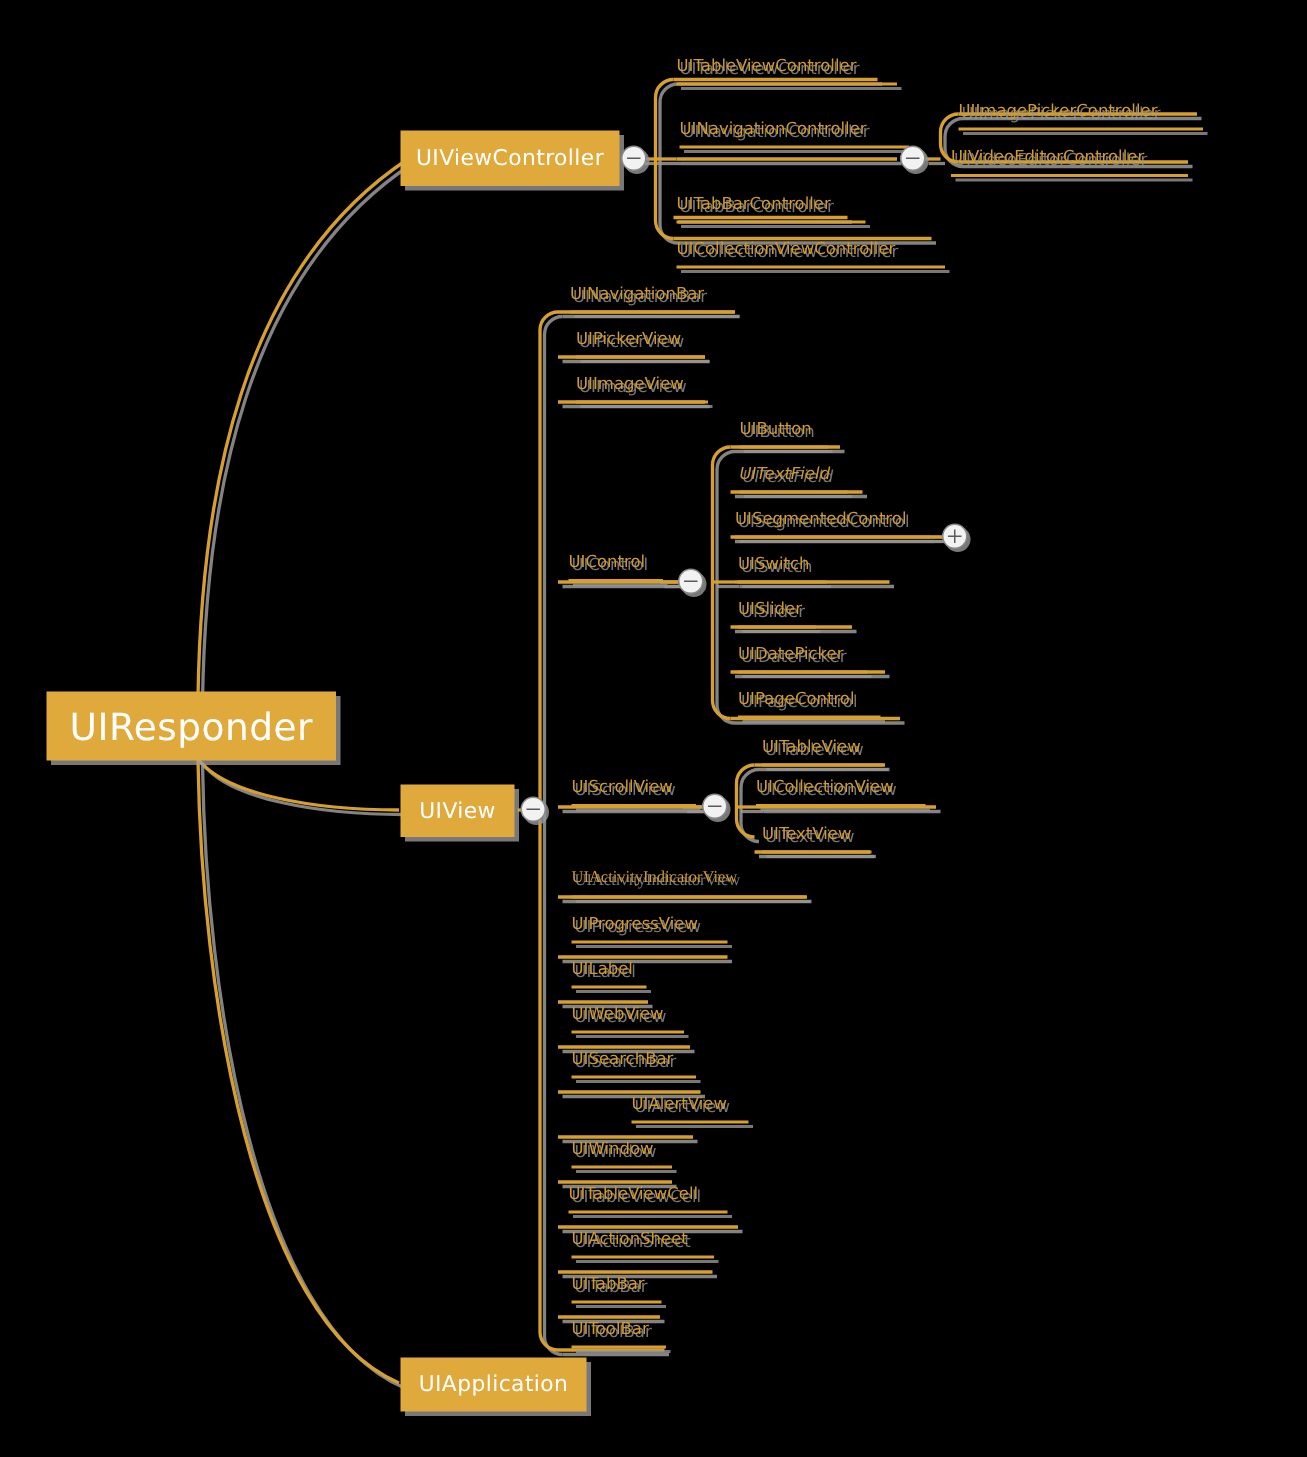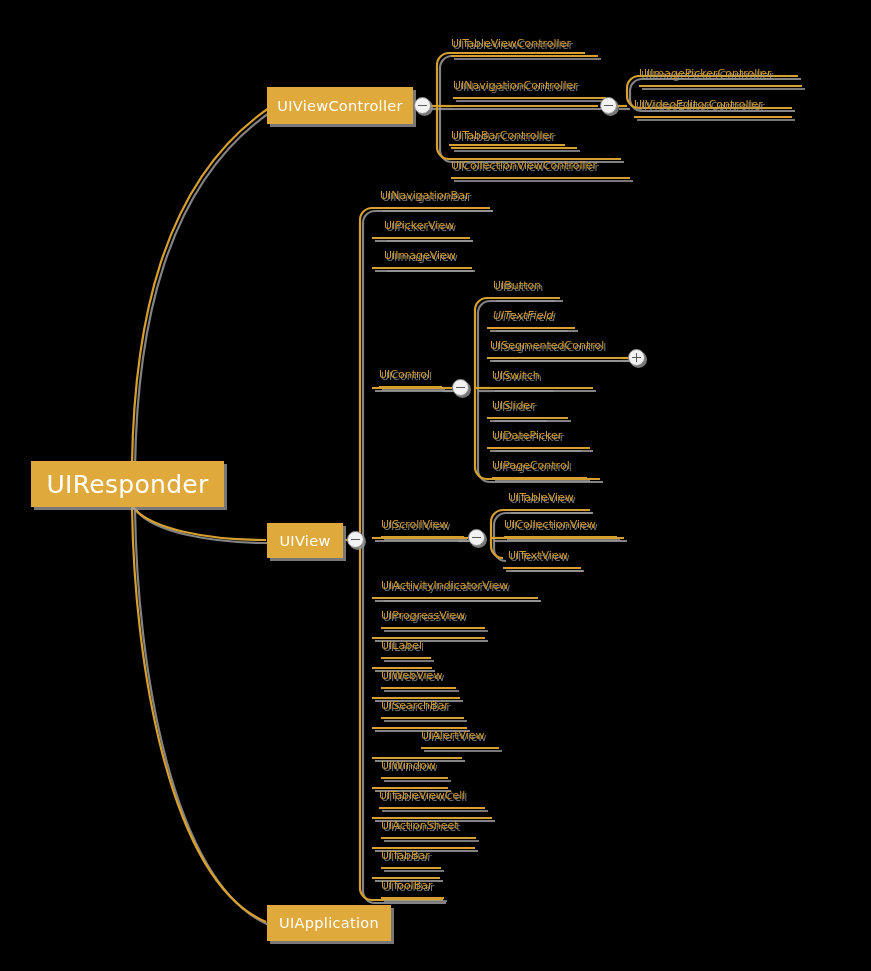--- a/index.html
+++ b/index.html
@@ -233,21 +233,21 @@
   <div class="leaf" style="left: 451px; top: 160px; position: absolute;">UICollectionViewController<span style="position: absolute; left: 0px; top: 17px; width: 179px; height: 2px; background: rgb(215, 160, 46); box-shadow: rgba(150, 150, 150, 0.8) 3px 3px 0px;"></span></div>
 
   <div class="leaf" style="left: 639px; top: 68px; position: absolute;">UIImagePickerController<span style="position: absolute; left: 0px; top: 17px; width: 163px; height: 2px; background: rgb(215, 160, 46); box-shadow: rgba(150, 150, 150, 0.8) 3px 3px 0px;"></span></div>
   <div class="leaf" style="left: 634px; top: 99px; position: absolute;">UIVideoEditorController<span style="position: absolute; left: 0px; top: 17px; width: 158px; height: 2px; background: rgb(215, 160, 46); box-shadow: rgba(150, 150, 150, 0.8) 3px 3px 0px;"></span></div>
 
   <div class="leaf" style="left: 380px; top: 190px; position: absolute;">UINavigationBar<span style="position: absolute; left: 0px; top: 17px; width: 110px; height: 2px; background: rgb(215, 160, 46); box-shadow: rgba(150, 150, 150, 0.8) 3px 3px 0px;"></span></div>
   <div class="leaf" style="left: 384px; top: 220px; position: absolute;">UIPickerView<span style="position: absolute; left: 0px; top: 17px; width: 86px; height: 2px; background: rgb(215, 160, 46); box-shadow: rgba(150, 150, 150, 0.8) 3px 3px 0px;"></span></div>
   <div class="leaf" style="left: 384px; top: 250px; position: absolute;">UIImageView<span style="position: absolute; left: 0px; top: 17px; width: 88px; height: 2px; background: rgb(215, 160, 46); box-shadow: rgba(150, 150, 150, 0.8) 3px 3px 0px;"></span></div>
   <div class="leaf" style="left: 379px; top: 369px; position: absolute;">UIControl<span style="position: absolute; left: 0px; top: 17px; width: 63px; height: 2px; background: rgb(215, 160, 46); box-shadow: rgba(150, 150, 150, 0.8) 3px 3px 0px;"></span></div>
   <div class="leaf" style="left: 381px; top: 519px; position: absolute;">UIScrollView<span style="position: absolute; left: 0px; top: 17px; width: 83px; height: 2px; background: rgb(215, 160, 46); box-shadow: rgba(150, 150, 150, 0.8) 3px 3px 0px;"></span></div>
-  <div class="leaf" style="left: 381px; top: 580px; position: absolute;">UIActivityIndicatorView<span style="position: absolute; left: 0px; top: 17px; width: 156px; height: 2px; background: rgb(215, 160, 46); box-shadow: rgba(150, 150, 150, 0.8) 3px 3px 0px;"></span></div>
+  <div class="leaf" style="left: 381px; top: 580px; position: absolute; font-family: Liberation Serif, serif;">UIActivityIndicatorView<span style="position: absolute; left: 0px; top: 17px; width: 156px; height: 2px; background: rgb(215, 160, 46); box-shadow: rgba(150, 150, 150, 0.8) 3px 3px 0px;"></span></div>
   <div class="leaf" style="left: 381px; top: 610px; position: absolute;">UIProgressView<span style="position: absolute; left: 0px; top: 17px; width: 104px; height: 2px; background: rgb(215, 160, 46); box-shadow: rgba(150, 150, 150, 0.8) 3px 3px 0px;"></span></div>
   <div class="leaf" style="left: 381px; top: 640px; position: absolute;">UILabel<span style="position: absolute; left: 0px; top: 17px; width: 50px; height: 2px; background: rgb(215, 160, 46); box-shadow: rgba(150, 150, 150, 0.8) 3px 3px 0px;"></span></div>
   <div class="leaf" style="left: 381px; top: 670px; position: absolute;">UIWebView<span style="position: absolute; left: 0px; top: 17px; width: 75px; height: 2px; background: rgb(215, 160, 46); box-shadow: rgba(150, 150, 150, 0.8) 3px 3px 0px;"></span></div>
   <div class="leaf" style="left: 381px; top: 700px; position: absolute;">UISearchBar<span style="position: absolute; left: 0px; top: 17px; width: 83px; height: 2px; background: rgb(215, 160, 46); box-shadow: rgba(150, 150, 150, 0.8) 3px 3px 0px;"></span></div>
   <div class="leaf" style="left: 381px; top: 730px; position: absolute; margin-left: 40px;">UIAlertView<span style="position: absolute; left: 0px; top: 17px; width: 78px; height: 2px; background: rgb(215, 160, 46); box-shadow: rgba(150, 150, 150, 0.8) 3px 3px 0px;"></span></div>
   <div class="leaf" style="left: 381px; top: 760px; position: absolute; text-align: center;">UIWindow<span style="position: absolute; left: 0px; top: 17px; width: 67px; height: 2px; background: rgb(215, 160, 46); box-shadow: rgba(150, 150, 150, 0.8) 3px 3px 0px;"></span></div>
   <div class="leaf" style="left: 379px; top: 790px; position: absolute;">UITableViewCell<span style="position: absolute; left: 0px; top: 17px; width: 106px; height: 2px; background: rgb(215, 160, 46); box-shadow: rgba(150, 150, 150, 0.8) 3px 3px 0px;"></span></div>
   <div class="leaf" style="left: 381px; top: 820px; position: absolute;">UIActionSheet<span style="position: absolute; left: 0px; top: 17px; width: 95px; height: 2px; background: rgb(215, 160, 46); box-shadow: rgba(150, 150, 150, 0.8) 3px 3px 0px;"></span></div>
   <div class="leaf" style="left: 381px; top: 850px; position: absolute;">UITabBar<span style="position: absolute; left: 0px; top: 17px; width: 60px; height: 2px; background: rgb(215, 160, 46); box-shadow: rgba(150, 150, 150, 0.8) 3px 3px 0px;"></span></div>
   <div class="leaf" style="left: 381px; top: 880px; position: absolute;">UIToolBar<span style="position: absolute; left: 0px; top: 17px; width: 63px; height: 2px; background: rgb(215, 160, 46); box-shadow: rgba(150, 150, 150, 0.8) 3px 3px 0px;"></span></div>

